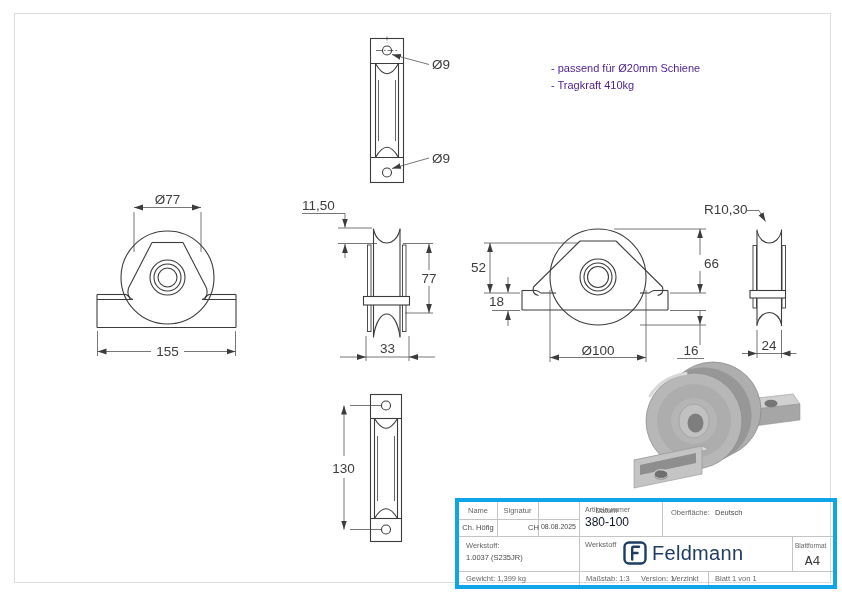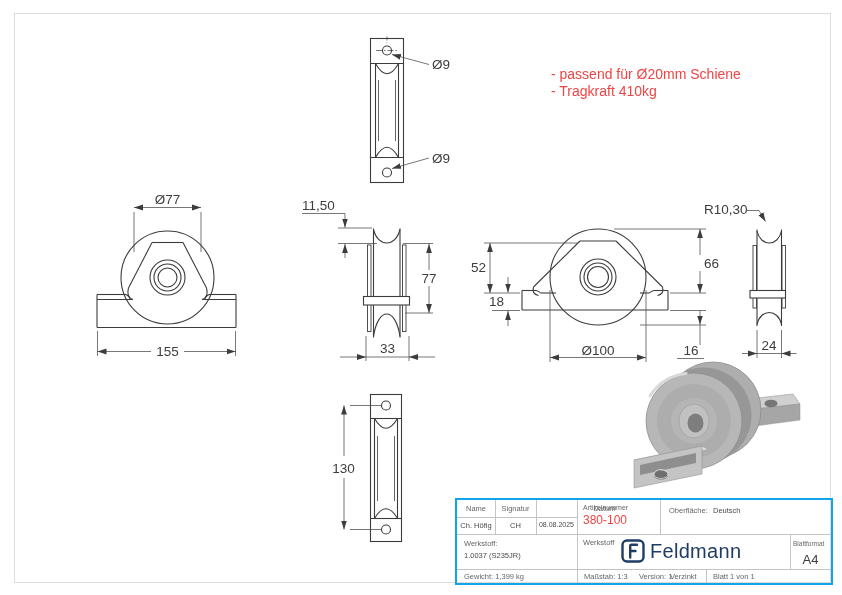--- a/index.html
+++ b/index.html
@@ -2,31 +2,31 @@
 <html><head>
 <meta charset="utf-8">
 <style>
   html,body{margin:0;padding:0;background:#ffffff;}
   body{width:842px;height:595px;position:relative;overflow:hidden;
        font-family:"Liberation Sans",sans-serif;}
   #frame{position:absolute;left:14px;top:13px;width:815px;height:568px;
          border:1px solid #dcdcdc;}
   svg text{font-family:"Liberation Sans",sans-serif;fill:#3d3d3d;}
   .dim{font-size:13.5px;}
-  .notes{position:absolute;left:551px;top:66px;color:#ef4444;font-size:14px;
+  .notes{position:absolute;left:551px;top:60px;color:#4c1d95;font-size:11px;
          line-height:17px;white-space:pre;}
   
   #tb{position:absolute;left:455px;top:498px;width:374px;height:83px;
-      border:2px solid #0ea5e9;color:#555;}
+      border:4px solid #0ea5e9;color:#555;}
   .tbl{position:absolute;background:#c4c4c4;}
   .cell{position:absolute;font-size:7.5px;color:#666;white-space:nowrap;}
   .cellc{text-align:center;}
   .val{color:#4a4a4a;}
-  .artnum{font-size:12px;color:#ef4444;}
-  .a4{font-size:13px;color:#3a3a3a;}
+  .artnum{font-size:12px;color:#0f172a;}
+  .a4{font-size:13px;color:#3a3a3a;font-family:Liberation Mono, monospace;}
   .brandtext{font-size:20px;font-weight:normal;letter-spacing:0.3px;}
 </style>
 </head>
 <body>
 
 <div id="frame"></div>
 
 <div class="notes"><span>- passend für Ø20mm Schiene</span><br><span>- Tragkraft 410kg</span></div>
 
 <svg width="842" height="595" viewBox="0 0 842 595" style="position:absolute;left:0;top:0;">
@@ -236,21 +236,21 @@
   <div class="tbl" style="left:79px;top:0;width:1px;height:34px;"></div>
   <div class="tbl" style="left:120px;top:0;width:1px;height:83px;"></div>
   <div class="tbl" style="left:203px;top:0;width:1px;height:34px;"></div>
   <div class="tbl" style="left:333px;top:34px;width:1px;height:35px;"></div>
   <div class="tbl" style="left:249px;top:69px;width:1px;height:14px;"></div>
 
   <div class="cell cellc" style="left:0;top:4px;width:38px;">Name</div>
   <div class="cell cellc" style="left:38px;top:4px;width:41px;">Signatur</div>
   <div class="cell cellc" style="left:79px;top:4px;width:41px;padding-left:48px;">Datum</div>
   <div class="cell cellc val" style="left:0;top:21px;width:38px;">Ch. Höfig</div>
-  <div class="cell cellc val" style="left:38px;top:21px;width:41px;">CH</div>
+  <div class="cell cellc val" style="left:38px;top:21px;width:41px;padding-left:16px;">CH</div>
   <div class="cell cellc val" style="left:79px;top:21px;width:41px;font-size:7px;">08.08.2025</div>
   <div class="cell" style="left:126px;top:4px;font-size:7px;">Artikelnummer</div>
   <div class="cell artnum" style="left:126px;top:13px;">380-100</div>
   <div class="cell" style="left:212px;top:6px;">Oberfläche:</div>
   <div class="cell val" style="left:256px;top:6px;">Deutsch</div>
 
   <div class="cell" style="left:7px;top:39px;">Werkstoff:</div>
   <div class="cell val" style="left:7px;top:51px;">1.0037 (S235JR)</div>
   <div class="cell" style="left:126px;top:38px;">Werkstoff</div>
 

